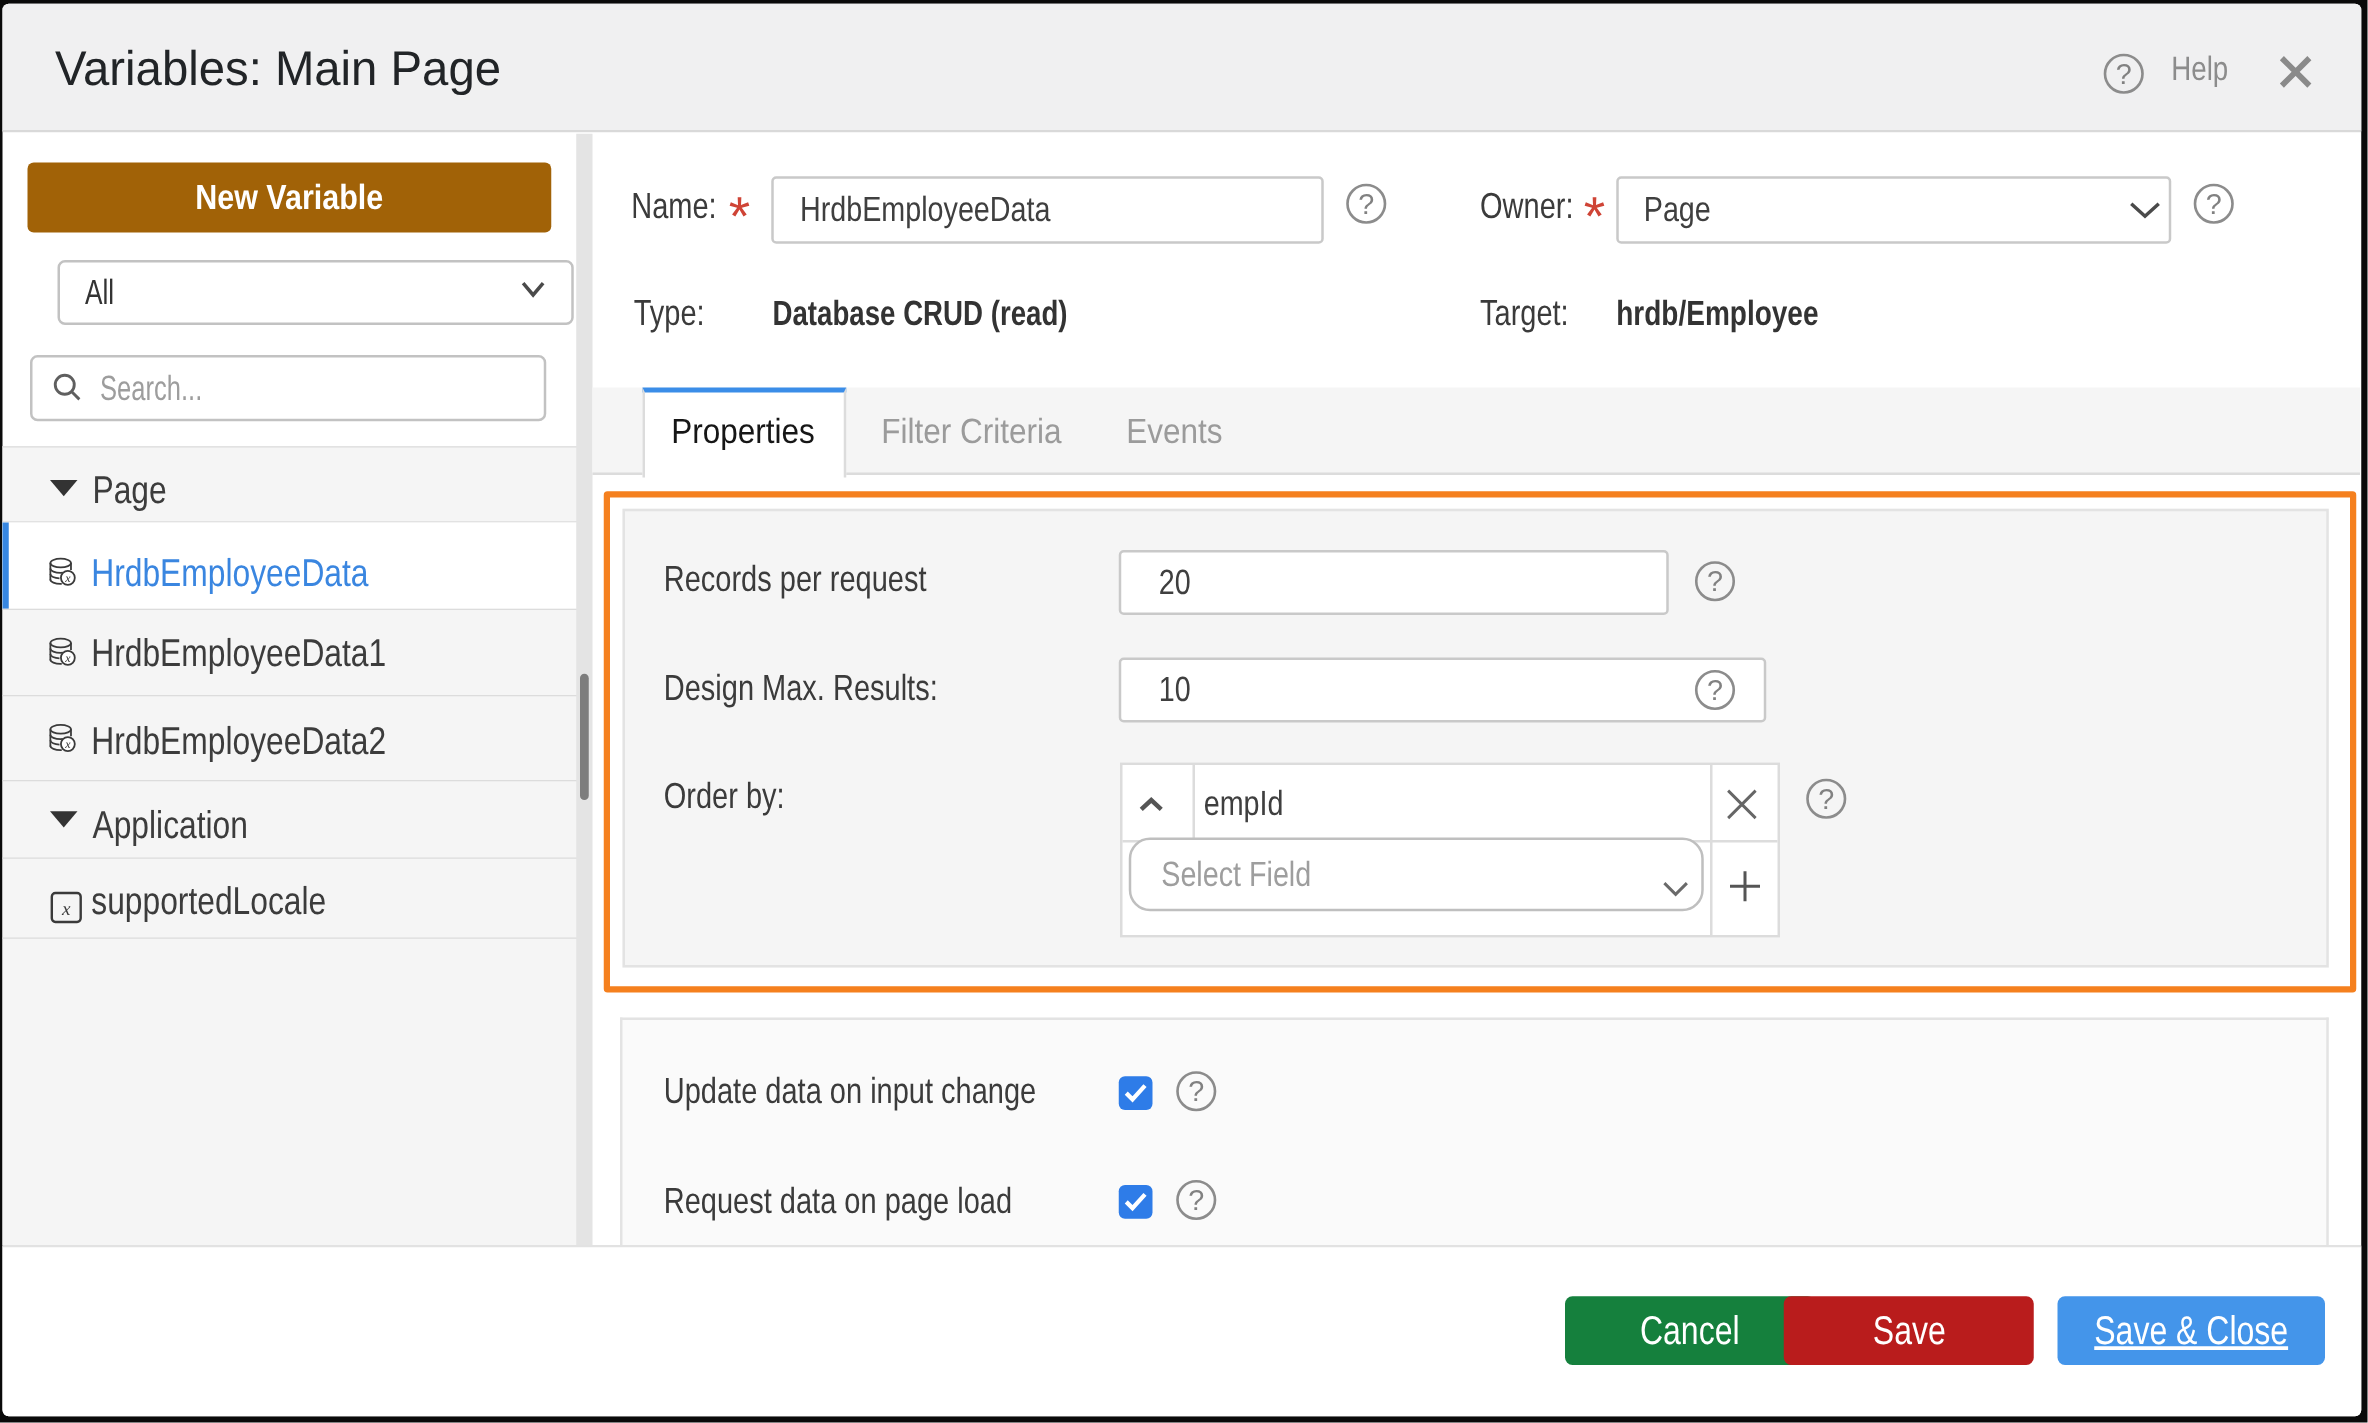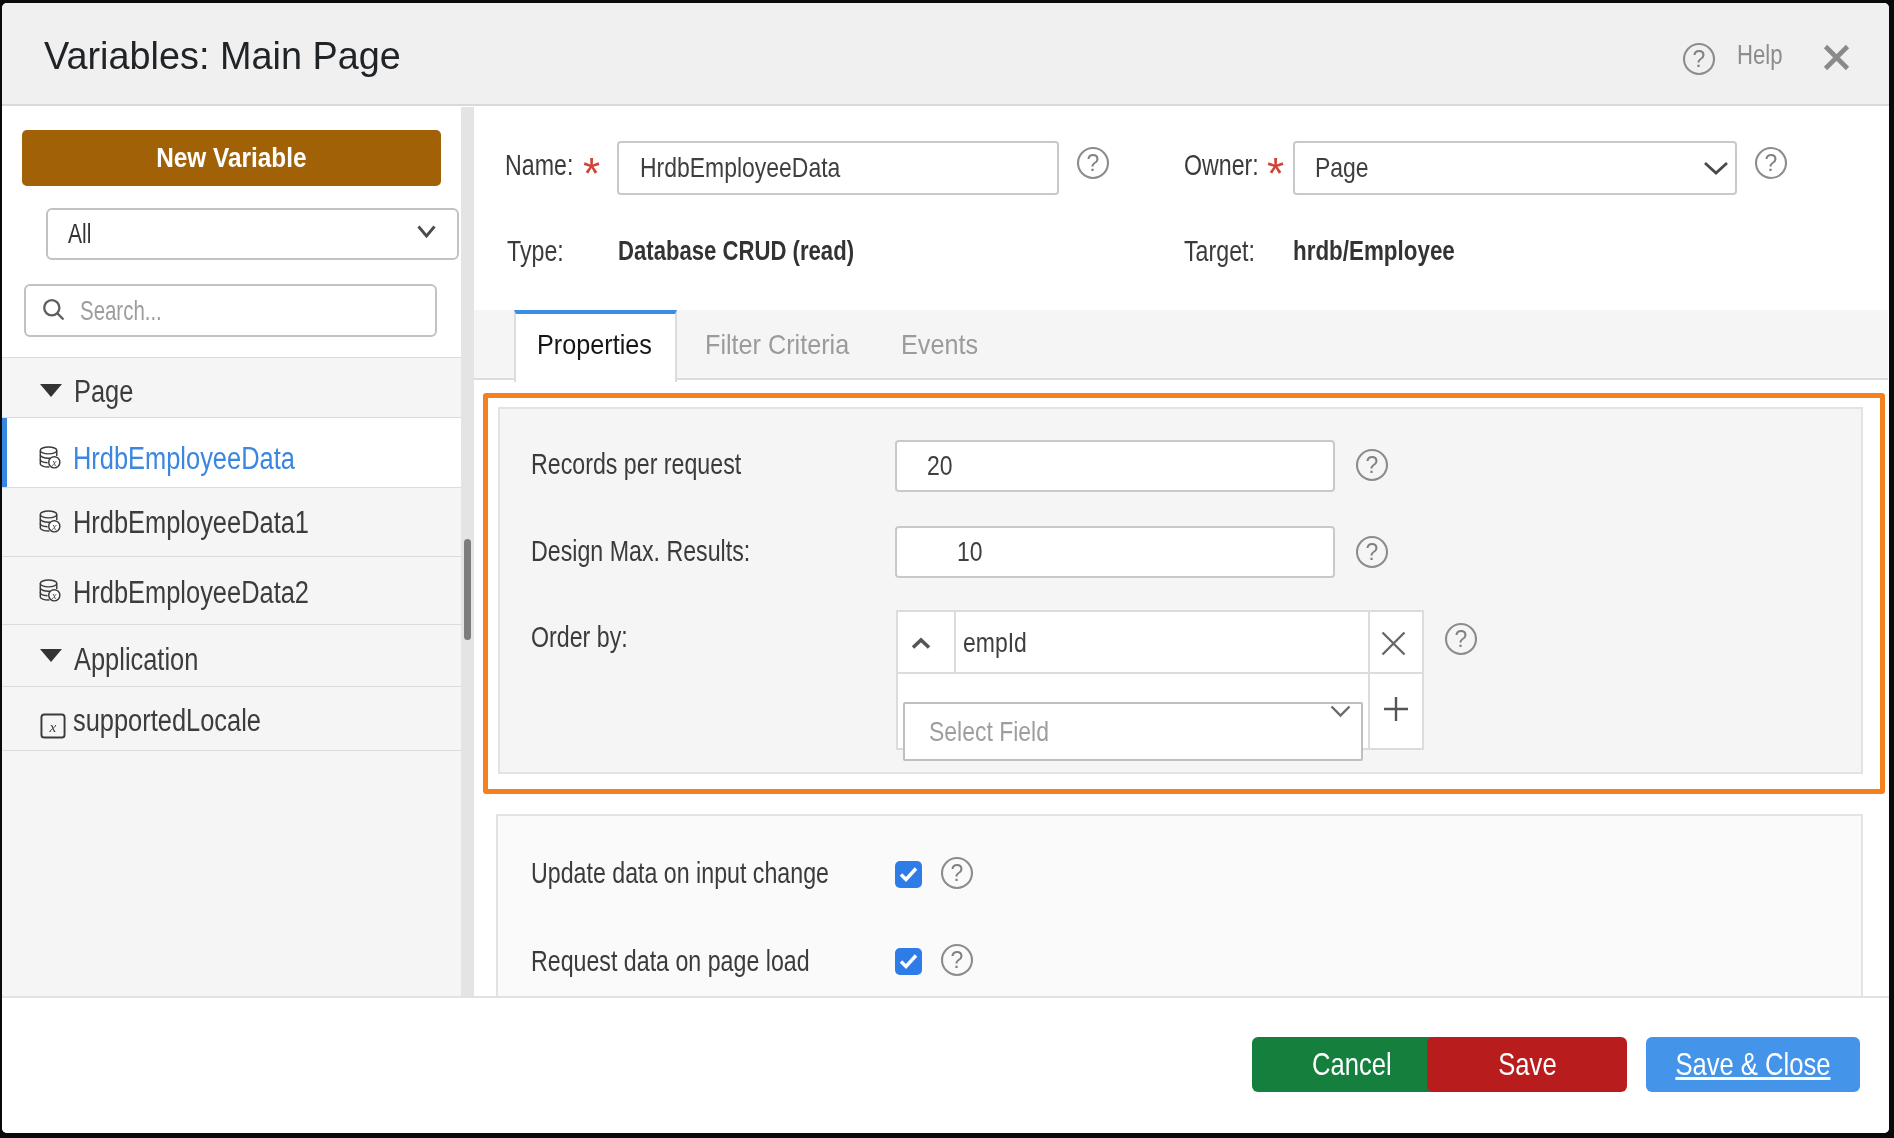--- a/index.html
+++ b/index.html
@@ -130,40 +130,40 @@
 
 <div class="t lbl" style="left:531px; top:450.4px;">Records per request</div>
 <div class="inp flex" style="left:895px; top:440px; width:440px; height:52px; padding-left:30px;">
     <span>20</span>
   </div>
 <svg style="left:1356px; top:449px;" width="32" height="32" viewBox="0 0 32 32">
     <use href="#qmk"></use>
   </svg>
 
 <div class="t lbl" style="left:531px; top:537.4px;">Design Max. Results:</div>
-<div class="inp flex" style="left:895px; top:526px; width:440px; height:52px; padding-left:60px;">
+<div class="inp flex" style="left:895px; top:526px; width:518px; height:52px; padding-left:30px;">
     <span>10</span>
   </div>
 <svg style="left:1356px; top:536px;" width="32" height="32" viewBox="0 0 32 32">
     <use href="#qmk"></use>
   </svg>
 
 <div class="t lbl" style="left:531px; top:622.8px;">Order by:</div>
 <div style="left:896px; top:610px; width:528px; height:140px; background:#fff; border:2px solid #dcdcdc;"></div>
 <div style="left:954px; top:612px; width:2px; height:60px; background:#dcdcdc;"></div>
 <div style="left:898px; top:672px; width:524px; height:2px; background:#dcdcdc;"></div>
 <div style="left:1368px; top:612px; width:2px; height:136px; background:#dcdcdc;"></div>
 <svg style="left:911px; top:638px;" width="20" height="11" viewBox="0 0 20 11">
   <path d="M2 9.5 L10 2 L18 9.5" stroke="#555" stroke-width="3.6" fill="none"></path>
 </svg>
 <div class="t" style="left:963px; top:628.6px; font-size:28px; line-height:28px; color:#3f3f3f; transform:scaleX(0.82);">empId</div>
 <svg style="left:1381px; top:631px;" width="25" height="25" viewBox="0 0 25 25">
   <path d="M1.5 1.5 L23.5 23.5 M23.5 1.5 L1.5 23.5" stroke="#666" stroke-width="2.3" fill="none"></path>
 </svg>
-<div class="flex" style="left:903px; top:702px; width:460px; height:59px; border:2px solid #bfbfbf; border-radius:2px; background:#fff; padding-left:24px;">
+<div class="flex" style="left:903px; top:670px; width:460px; height:59px; border:2px solid #bfbfbf; border-radius:17px; background:#fff; padding-left:24px;">
   <span style="font-size:28px; color:#9e9e9e;">Select Field</span>
 </div>
 <svg style="left:1330px; top:705px;" width="21" height="12" viewBox="0 0 21 12">
   <path d="M1.5 1.5 L10.5 10.5 L19.5 1.5" stroke="#6a6a6a" stroke-width="2.4" fill="none"></path>
 </svg>
 <svg style="left:1383px; top:696px;" width="26" height="26" viewBox="0 0 26 26">
   <path d="M13 1 V25 M1 13 H25" stroke="#555" stroke-width="2.4" fill="none"></path>
 </svg>
 <svg style="left:1445px; top:623px;" width="32" height="32" viewBox="0 0 32 32">
     <use href="#qmk"></use>

